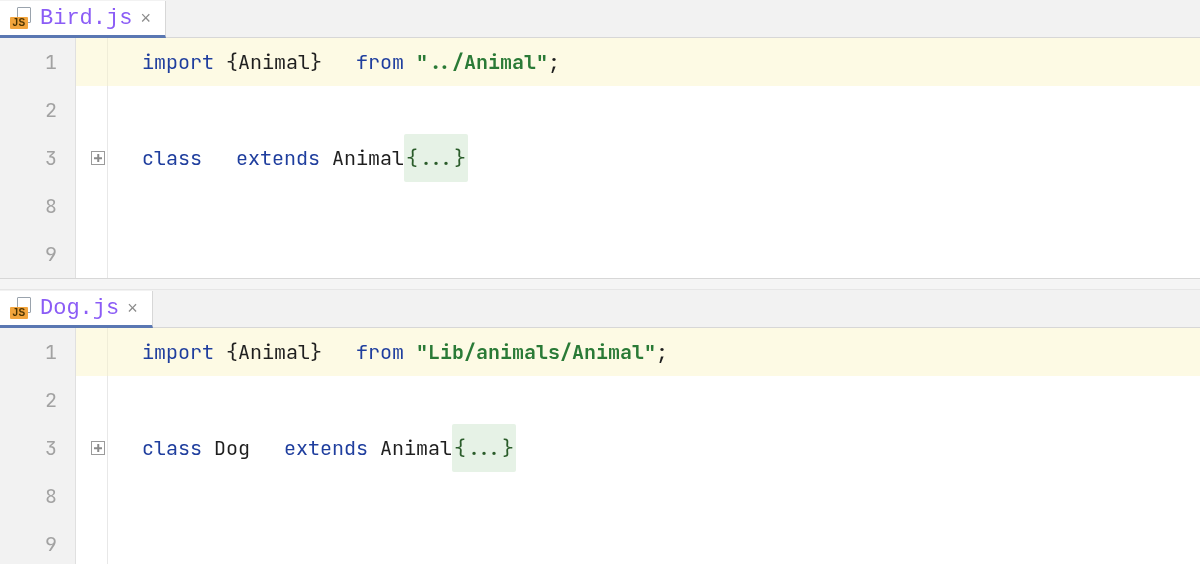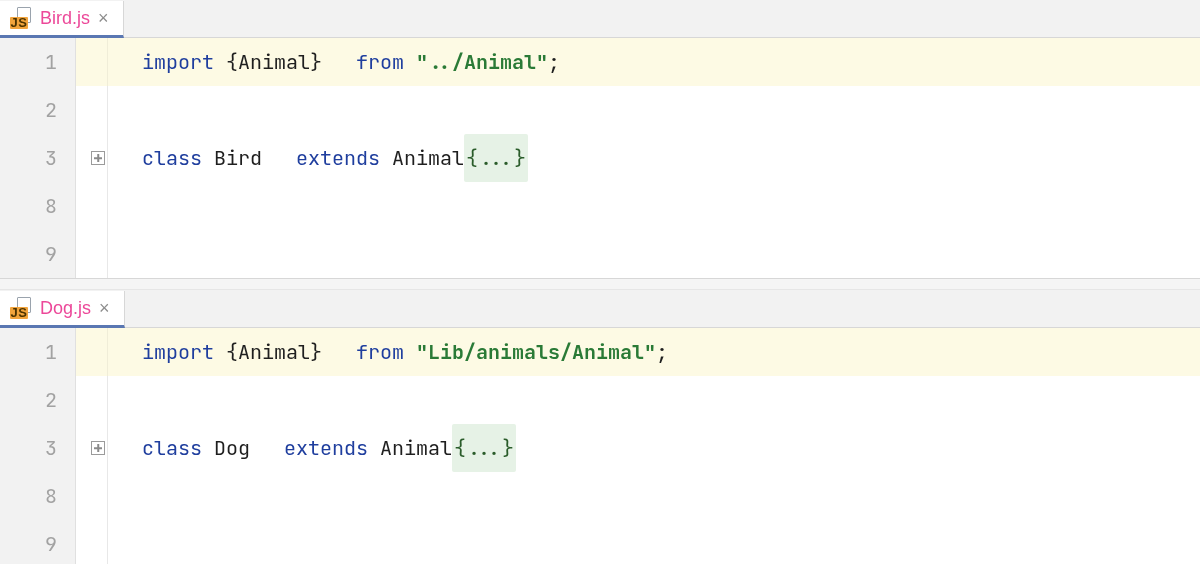--- a/index.html
+++ b/index.html
@@ -28,23 +28,23 @@
     align-items: center;
     gap: 8px;
     padding: 0 14px 0 10px;
     background: #ffffff;
     border-right: 1px solid #d7d7d7;
     border-bottom: 3px solid #5a77b2;
     position: relative;
     top: 1px;
   }
   .tab-label {
-    font-family: Liberation Sans, sans-serif;
-    font-size: 18px;
-    color: #ec4899;
+    font-family: Liberation Mono, monospace;
+    font-size: 22px;
+    color: #8b5cf6;
   }
   .tab-close {
     font-family: -apple-system, Arial, sans-serif;
     color: #8d8d8d;
     font-size: 18px;
     line-height: 1;
   }
   .js-icon {
     width: 22px;
     height: 22px;
@@ -60,21 +60,21 @@
     border-radius: 1px;
   }
   .js-icon .badge {
     position: absolute;
     left: 0; bottom: 0;
     width: 18px; height: 12px;
     background: #f2a43c;
     color: #4d3400;
     font-family: Arial, sans-serif;
     font-weight: bold;
-    font-size: 13px;
+    font-size: 10px;
     line-height: 12px;
     text-align: center;
     letter-spacing: 0.5px;
     border-radius: 1px;
   }
 
   .editor {
     background: #ffffff;
     position: relative;
     height: 240px;
@@ -164,21 +164,21 @@
         <div class="line">
           <div class="gutter">2</div>
           <div class="fold-col"></div>
           <div class="code"></div>
         </div>
         <div class="line">
           <div class="gutter">3</div>
           <div class="fold-col">
             <span class="fold-btn"></span>
           </div>
-          <div class="code"><span class="kw">class </span><span class="plain">Bird </span><span class="kw">extends </span><span class="plain">Animal</span><span class="fold-ph">{...}</span></div>
+          <div class="code"><span class="kw">class </span><span class="kw">extends </span><span class="plain">Animal</span><span class="fold-ph">{...}</span></div>
         </div>
         <div class="line">
           <div class="gutter">8</div>
           <div class="fold-col"></div>
           <div class="code"></div>
         </div>
         <div class="line">
           <div class="gutter">9</div>
           <div class="fold-col"></div>
           <div class="code"></div>

